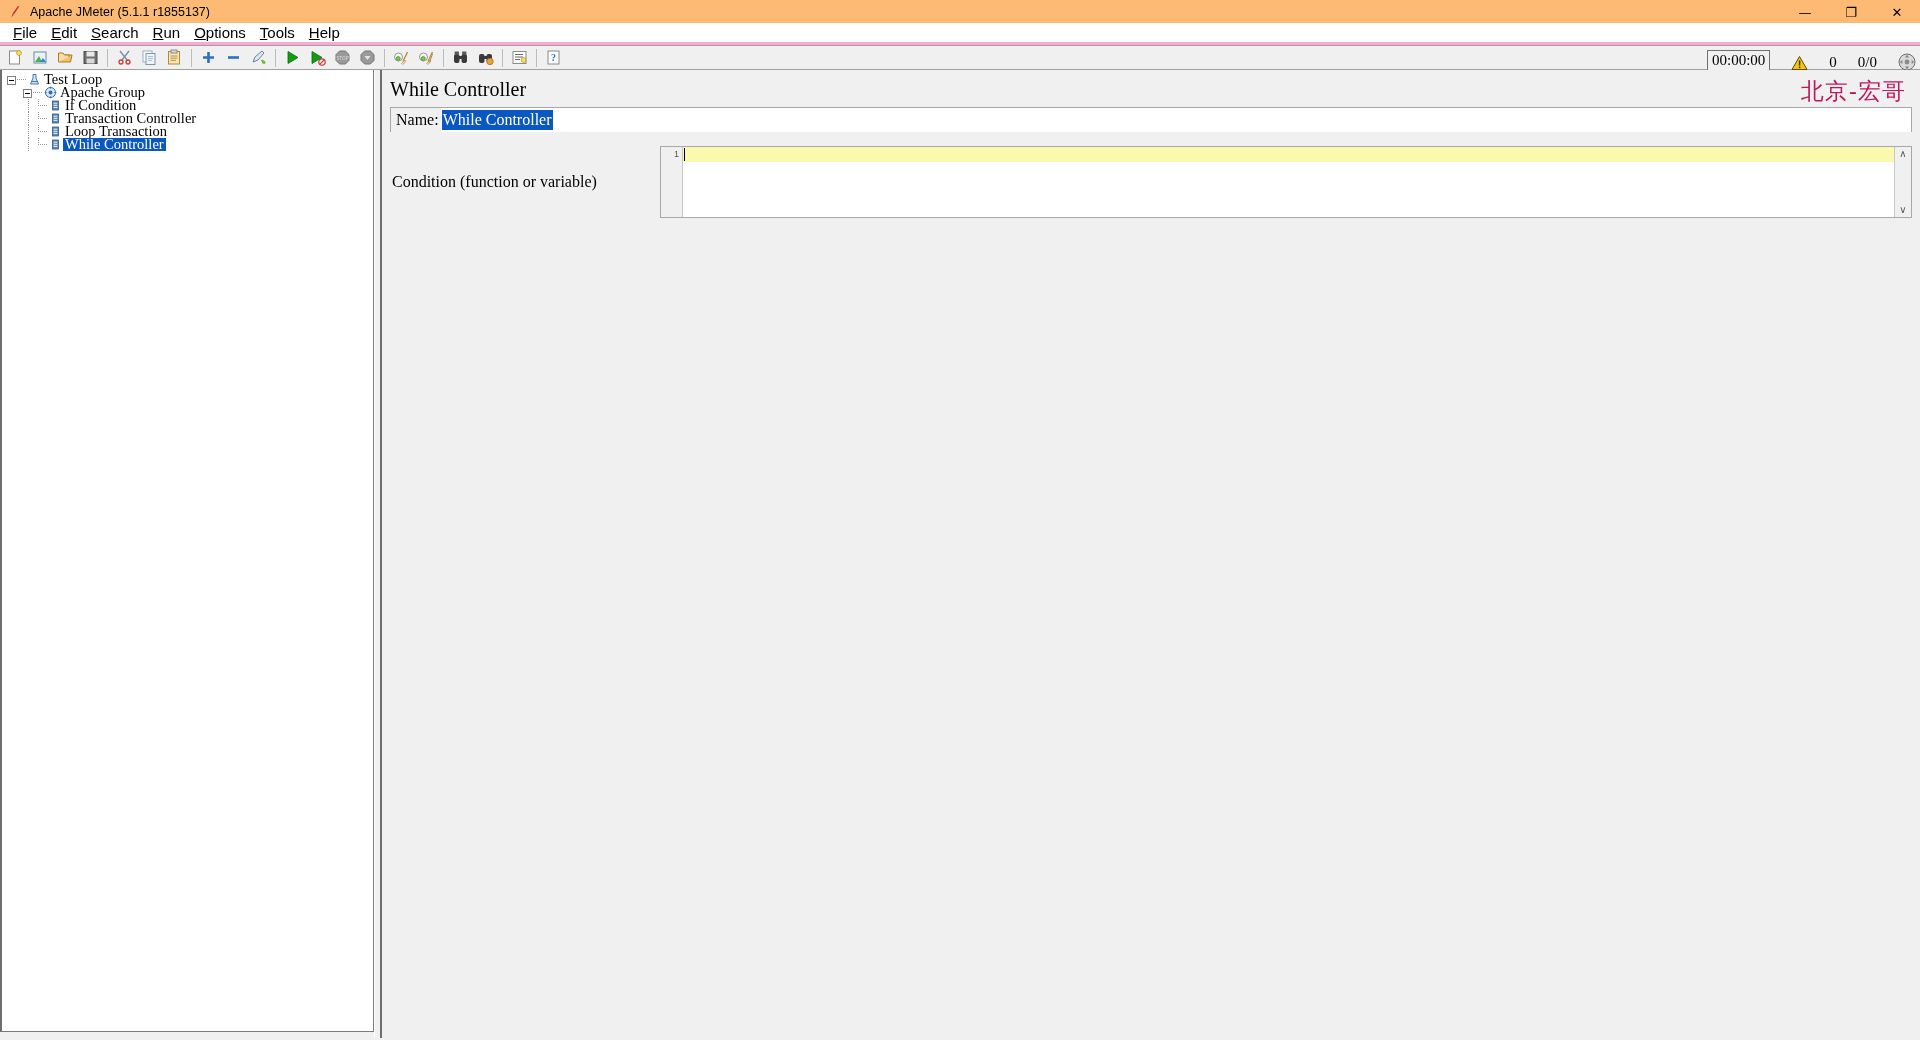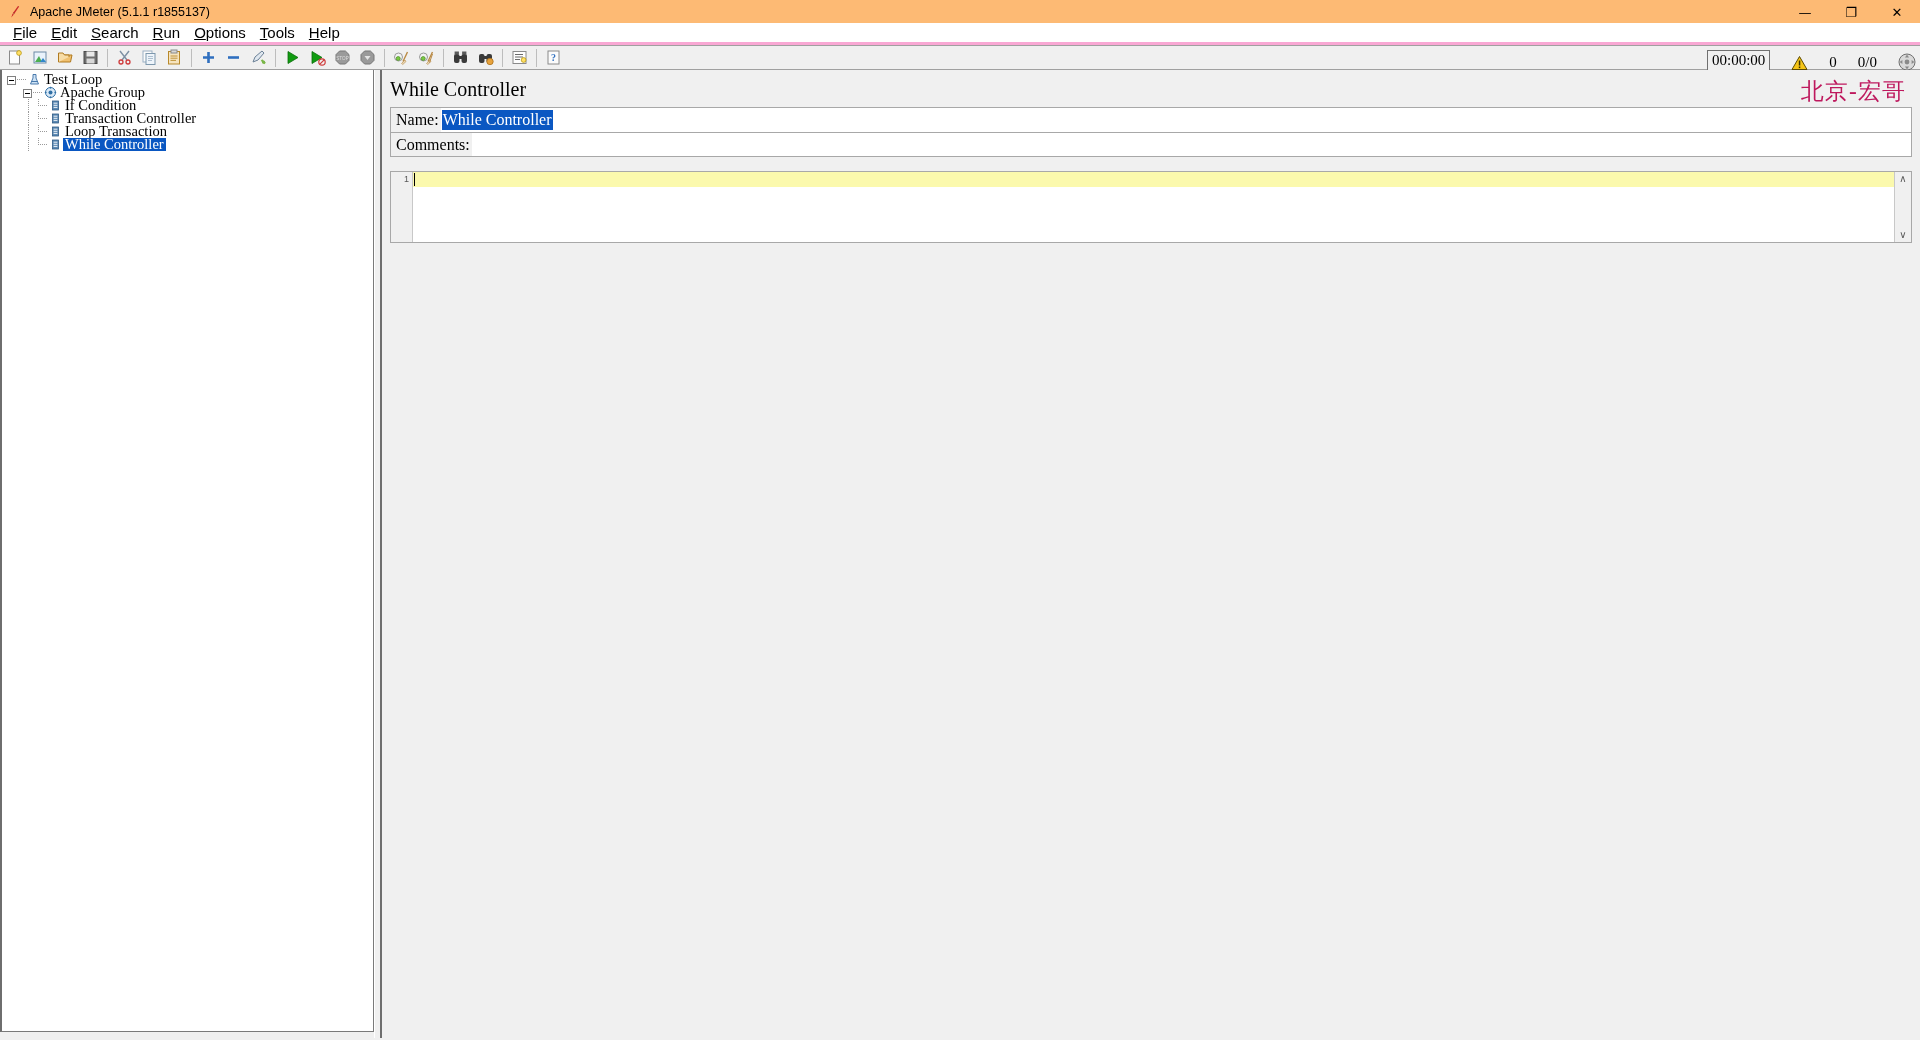--- a/index.html
+++ b/index.html
@@ -675,26 +675,23 @@
     <div id="watermark">北京-宏哥</div>
     <div id="panel-title">While Controller</div>
 
     <div class="field-row">
       <div class="field-label">Name:</div>
       <div class="field-input">
         <span class="sel-text">While Controller</span>
       </div>
     </div>
 
-    <div class="field-row last">
-      <div class="field-label">Comments:</div>
-      <div class="field-input" placeholder=""></div>
-    </div>
 
     <div id="condition-block">
+      <div id="condition-label">Condition (function or variable)</div>
       <div id="editor-wrap">
         <div id="gutter">1</div>
         <div id="editor-area">
           <div id="current-line"></div>
           <div id="editor-caret"></div>
         </div>
         <div id="editor-scroll">
           <div class="sb-arrow">∧</div>
           <div class="sb-arrow">∨</div>
         </div>

